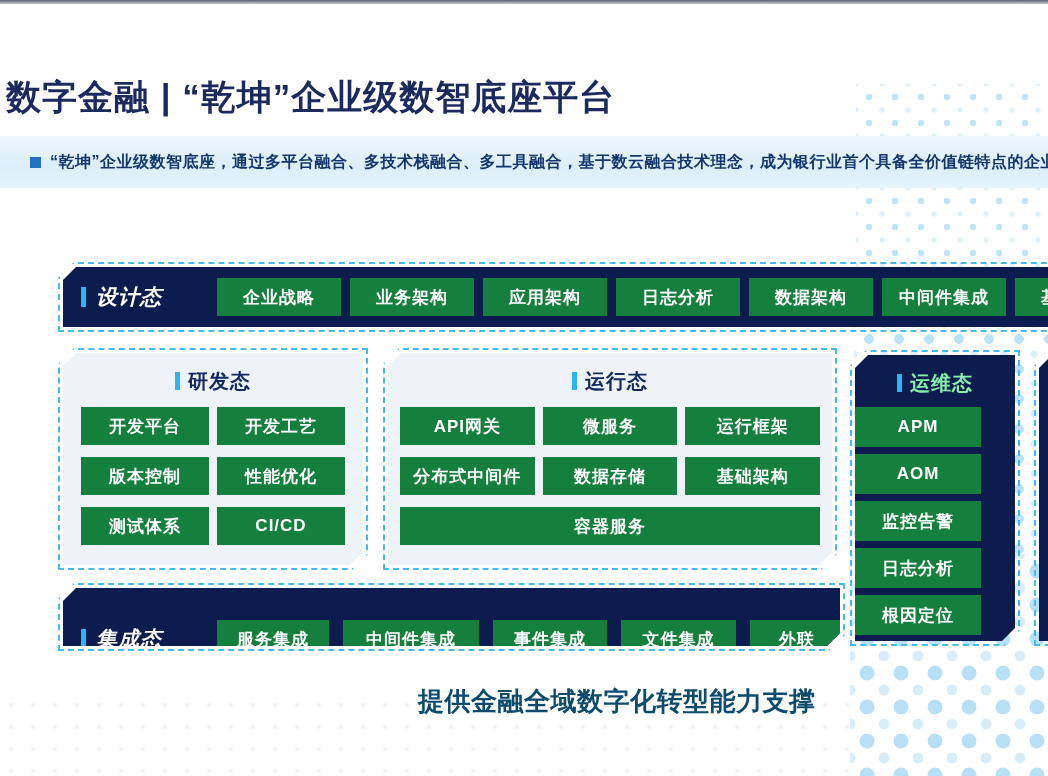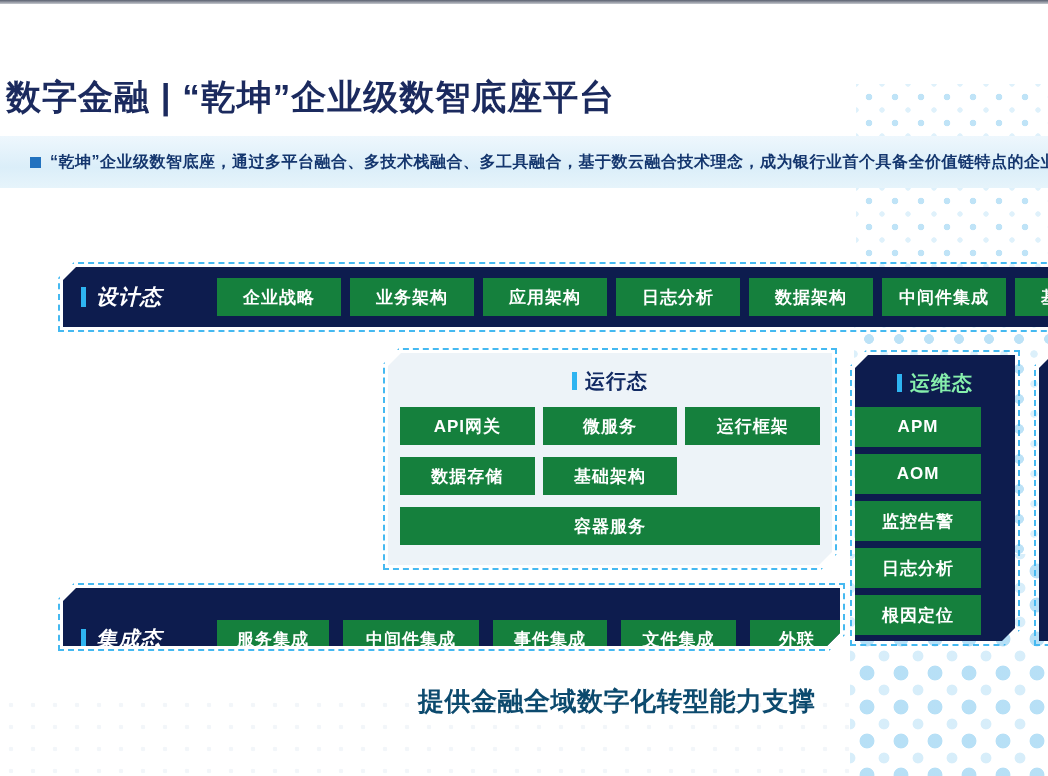--- a/index.html
+++ b/index.html
@@ -117,31 +117,48 @@
         <div class="chip">业务架构</div>
         <div class="chip">应用架构</div>
         <div class="chip">日志分析</div>
         <div class="chip">数据架构</div>
         <div class="chip">中间件集成</div>
         <div class="chip">基础架构</div>
       </div>
     </div>
   </div>
 
+  <div class="frame" id="dev-panel">
+    <div class="fill light">
+      <div class="panel-head">
+        <span class="accent"></span>
+        <span>研发态</span>
+      </div>
+      <div class="grid">
+        <div class="chip">开发平台</div>
+        <div class="chip">开发工艺</div>
+        <div class="chip">版本控制</div>
+        <div class="chip">性能优化</div>
+        <div class="chip">测试体系</div>
+        <div class="chip">CI/CD</div>
+      </div>
+    </div>
+  </div>
 
   <div class="frame" id="run-panel">
     <div class="fill light">
       <div class="panel-head">
         <span class="accent"></span>
         <span>运行态</span>
       </div>
       <div class="grid">
         <div class="chip">API网关</div>
         <div class="chip">微服务</div>
         <div class="chip">运行框架</div>
+        <div class="chip">分布式中间件</div>
         <div class="chip">数据存储</div>
         <div class="chip">基础架构</div>
         <div class="chip span3">容器服务</div>
       </div>
     </div>
   </div>
 
   <div class="frame" id="ops-panel">
     <div class="fill dark">
       <div class="panel-head">

